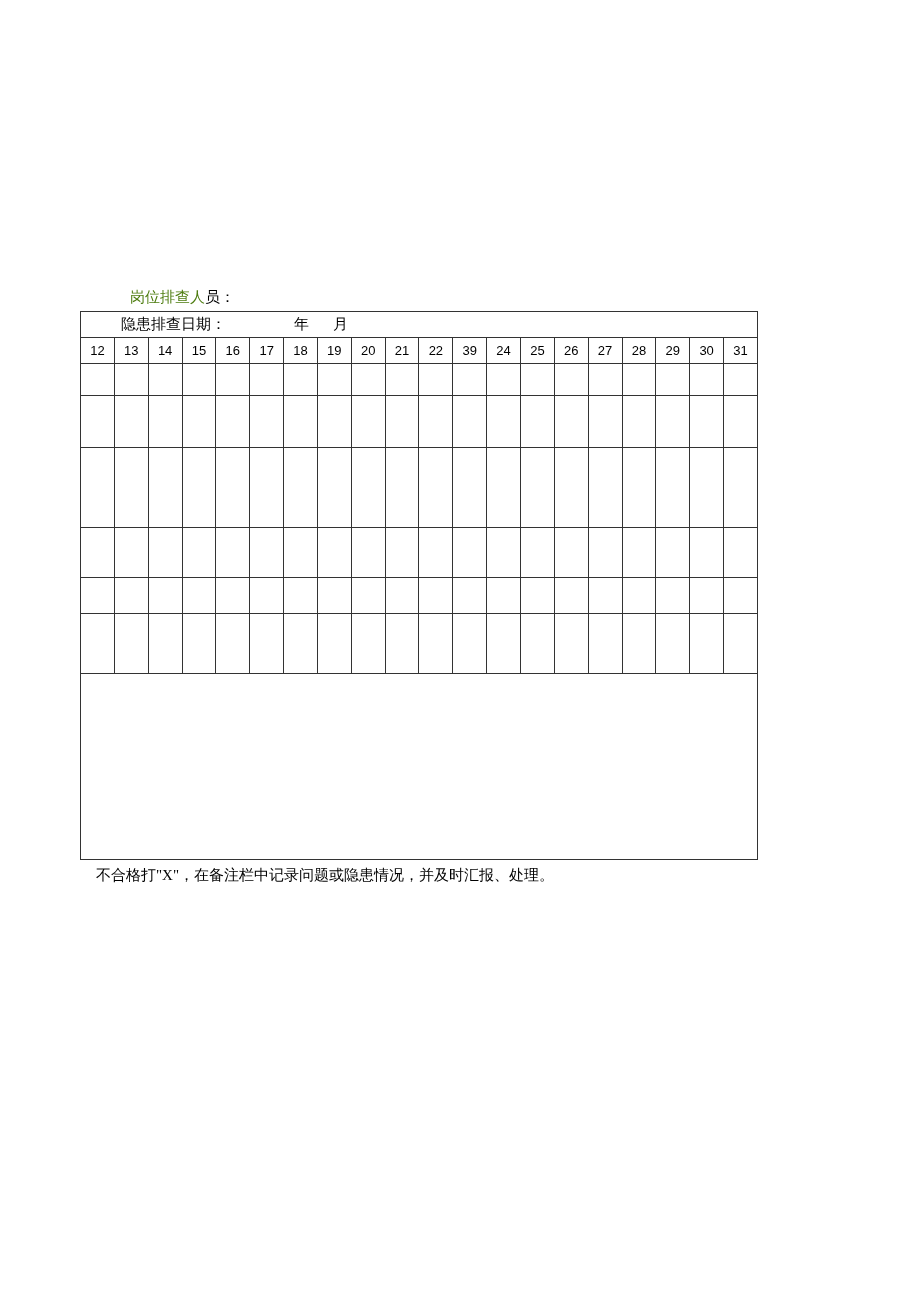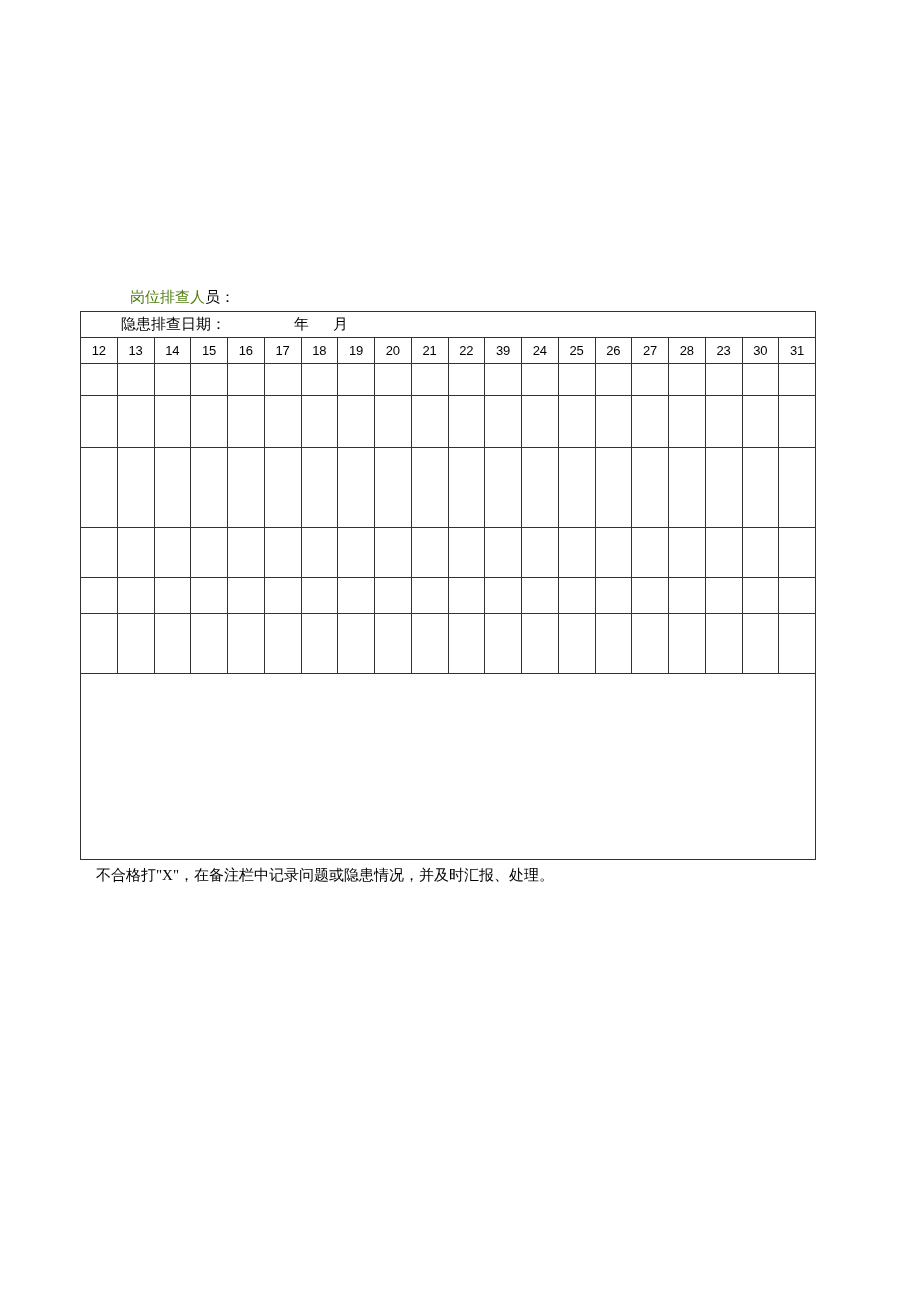--- a/index.html
+++ b/index.html
@@ -28,21 +28,21 @@
       font-size: 15px;
     }
     .header-label .red-text {
       color: #4d7c0f;
     }
     .header-label .black-text {
       color: #000000;
     }
     table {
       border-collapse: collapse;
-      width: 736px;
+      width: 678px;
     }
     .date-row td {
       border: 1px solid #333;
       height: 26px;
       padding: 2px 0 2px 40px;
       font-size: 15px;
       text-align: left;
     }
     .date-row td span {
       display: inline-block;
@@ -109,21 +109,21 @@
       <td>19</td>
       <td>20</td>
       <td>21</td>
       <td>22</td>
       <td>39</td>
       <td>24</td>
       <td>25</td>
       <td>26</td>
       <td>27</td>
       <td>28</td>
-      <td>23</td>
+      <td>29</td>
       <td>30</td>
       <td>31</td>
     </tr>
     <tr class="body-row h-small">
       <td></td>
           <td></td>
           <td></td>
           <td></td>
           <td></td>
           <td></td>

